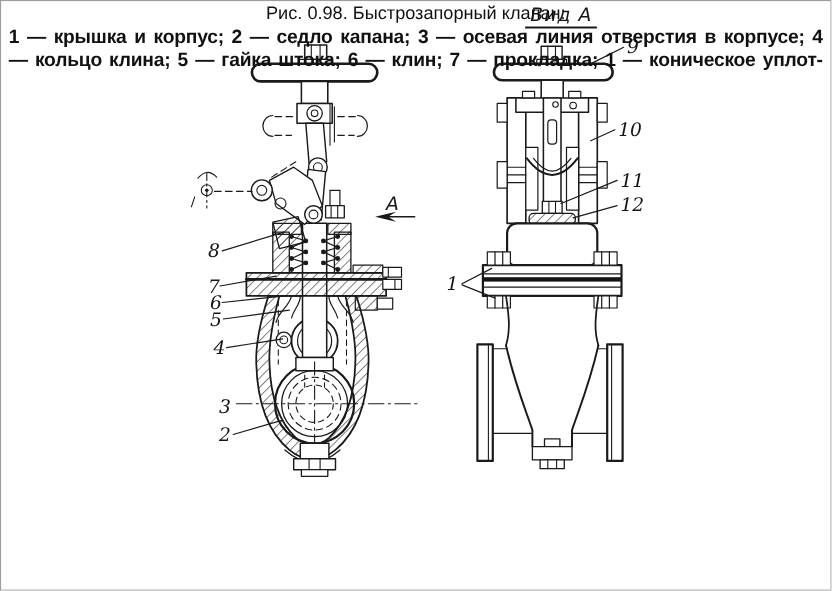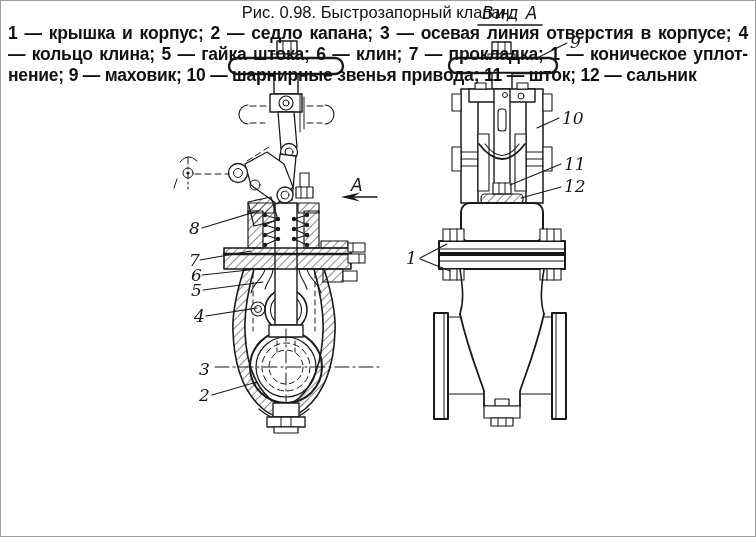--- a/index.html
+++ b/index.html
@@ -307,17 +307,16 @@
       </g>
     </g>
   </g>
 </svg>
 
 <div class="caption">
   <div class="caption-title">Рис. 0.98. Быстрозапорный клапан:</div>
   <div class="legend">
     <div class="legend-line justify">1 — крышка и корпус; 2 — седло капана; 3 — осевая линия отверстия в корпусе; 4</div>
     <div class="legend-line justify">— кольцо клина; 5 — гайка штока; 6 — клин; 7 — прокладка; 1 — коническое уплот-</div>
-    <div class="legend-line">нение; 9 — маховик; 10 — шарнирные звенья привода; 11 — шток; 12 — сальник</div>
   </div>
 </div>
 
 </div>
 
 </body></html>

